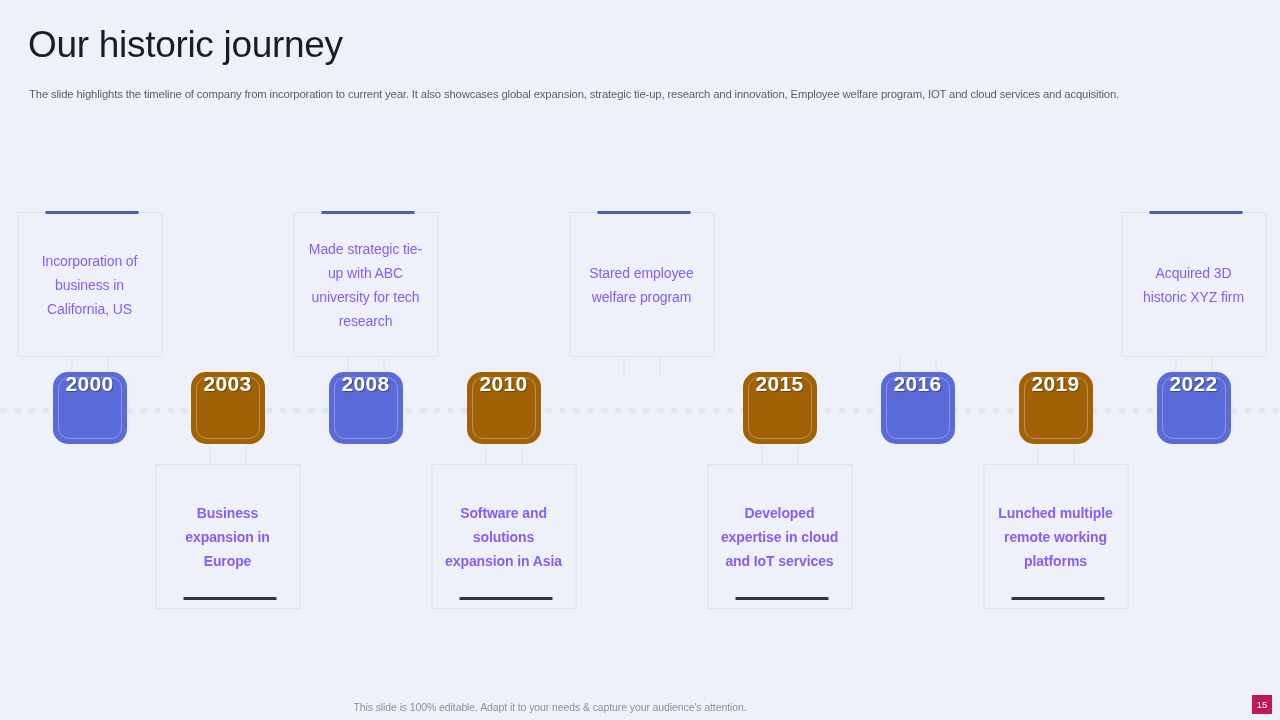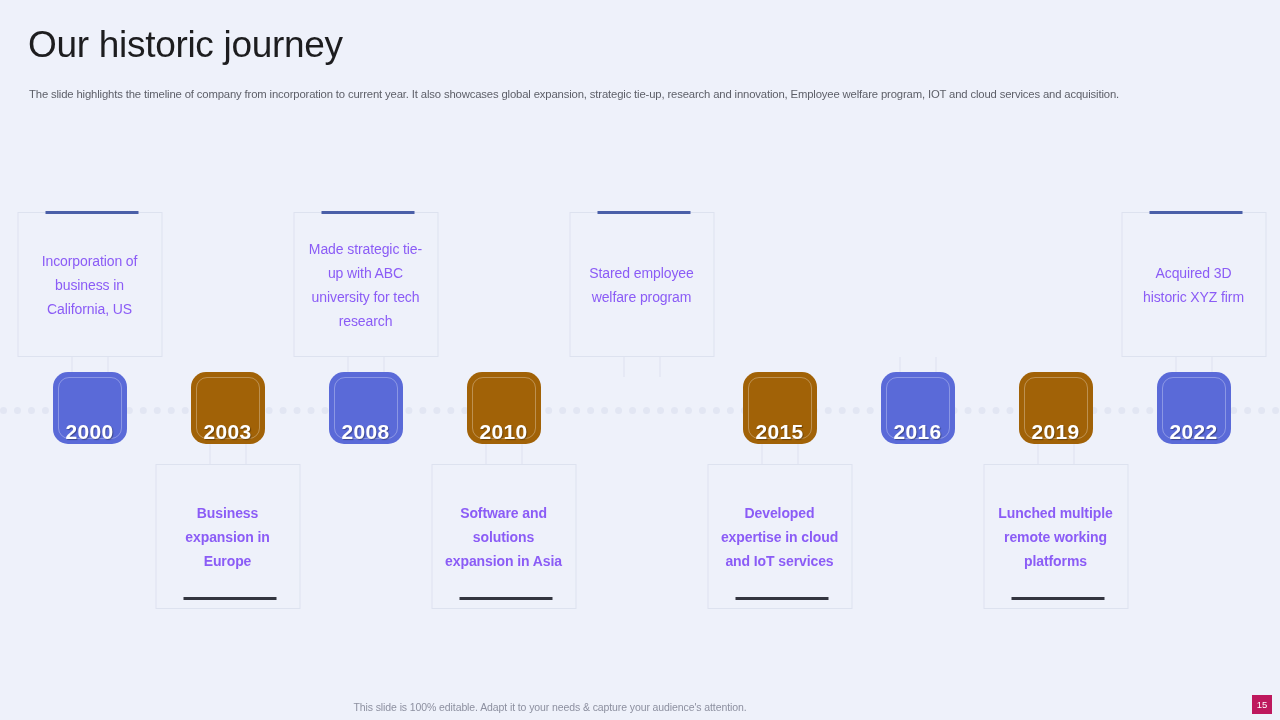--- a/index.html
+++ b/index.html
@@ -67,21 +67,21 @@
   
   .year-box {
     position: absolute;
     top: 372px;
     left: 50%;
     transform: translateX(-50%);
     width: 74px;
     height: 72px;
     border-radius: 15px;
     display: flex;
-    align-items: flex-end;
+    align-items: flex-start;
     justify-content: center;
     z-index: 5;
   }
   .year-box::after {
     content: "";
     position: absolute;
     left: 5px; top: 5px; right: 5px; bottom: 5px;
     border-radius: 11px;
     border: 1px solid rgba(255,255,255,0.30);
     pointer-events: none;

